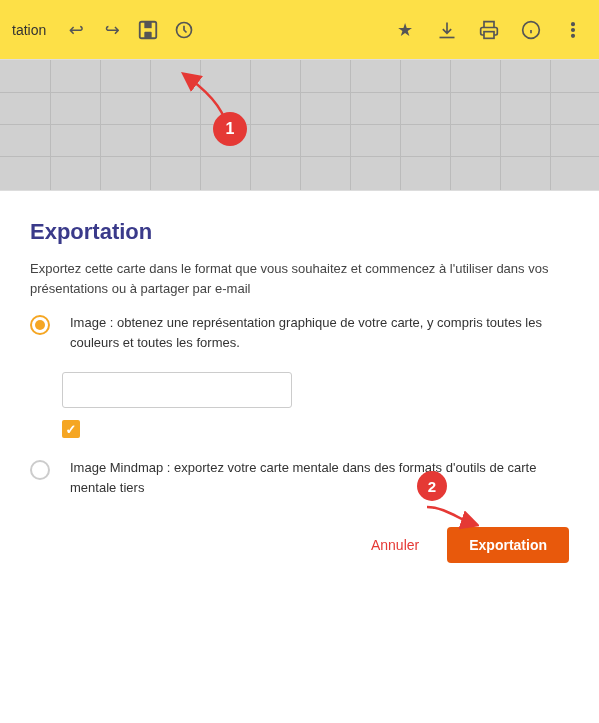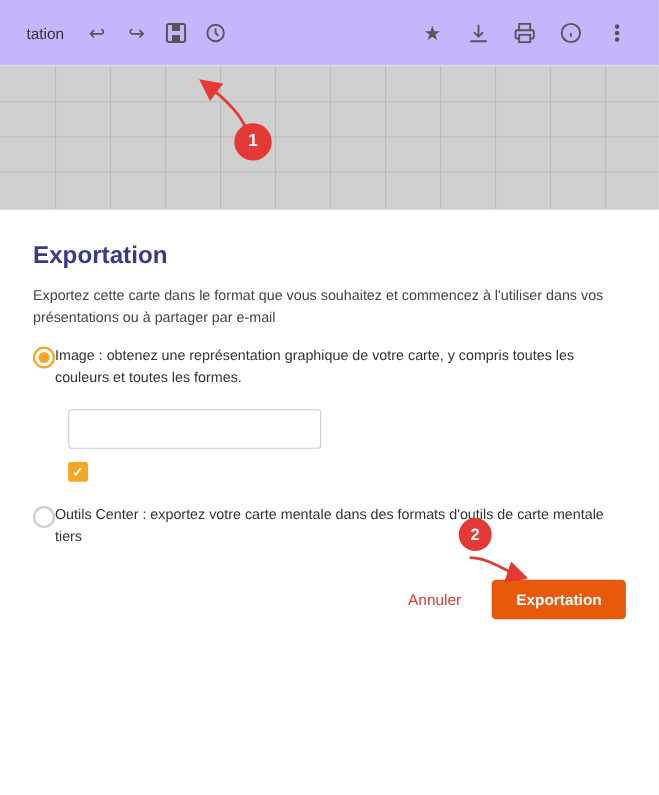--- a/index.html
+++ b/index.html
@@ -7,25 +7,25 @@
       font-family: 'Segoe UI', Arial, sans-serif;
       background: #e8e8e8;
       width: 599px;
       height: 723px;
       overflow: hidden;
       position: relative;
     }
 
     
     .toolbar {
-      background: #c4b5fd;
+      background: #fde047;
       height: 60px;
       display: flex;
       align-items: center;
-      padding: 0 24px;
+      padding: 0 12px;
       border-bottom: 1px solid #ddd;
       position: relative;
     }
     .toolbar-left {
       display: flex;
       align-items: center;
       gap: 8px;
     }
     .toolbar-title {
       font-size: 14px;
@@ -117,21 +117,21 @@
       color: #444;
       margin-bottom: 15px;
       line-height: 1.5;
     }
 
     
     .option-row {
       display: flex;
       align-items: flex-start;
       margin-bottom: 20px;
-      gap: 0;
+      gap: 20px;
     }
     .radio-btn {
       width: 20px;
       height: 20px;
       border-radius: 50%;
       border: 2px solid #ccc;
       flex-shrink: 0;
       margin-top: 2px;
       cursor: pointer;
       display: flex;
@@ -346,21 +346,21 @@
 
   <div class="checkbox-row">
     <div class="checkbox-box">
       <span class="checkbox-check">✓</span>
     </div>
   </div>
 
 
   <div class="option-row">
     <div class="radio-btn"></div>
-    <div class="option-text">Outils Center : exportez votre carte mentale dans des formats d'outils de carte mentale tiers</div>
+    <div class="option-text">Image Mindmap : exportez votre carte mentale dans des formats d'outils de carte mentale tiers</div>
   </div>
 
   <div class="dialog-actions">
 
     <div style="position:absolute; right:90px; top:-46px;">
       <div class="badge2-circle" style="position:static; margin-bottom:2px; margin-left:8px;">
         <span>2</span>
       </div>
       <svg width="70" height="30" viewBox="0 0 70 30" fill="none" xmlns="http://www.w3.org/2000/svg" style="display:block; margin-top:-2px;">
         <defs>

